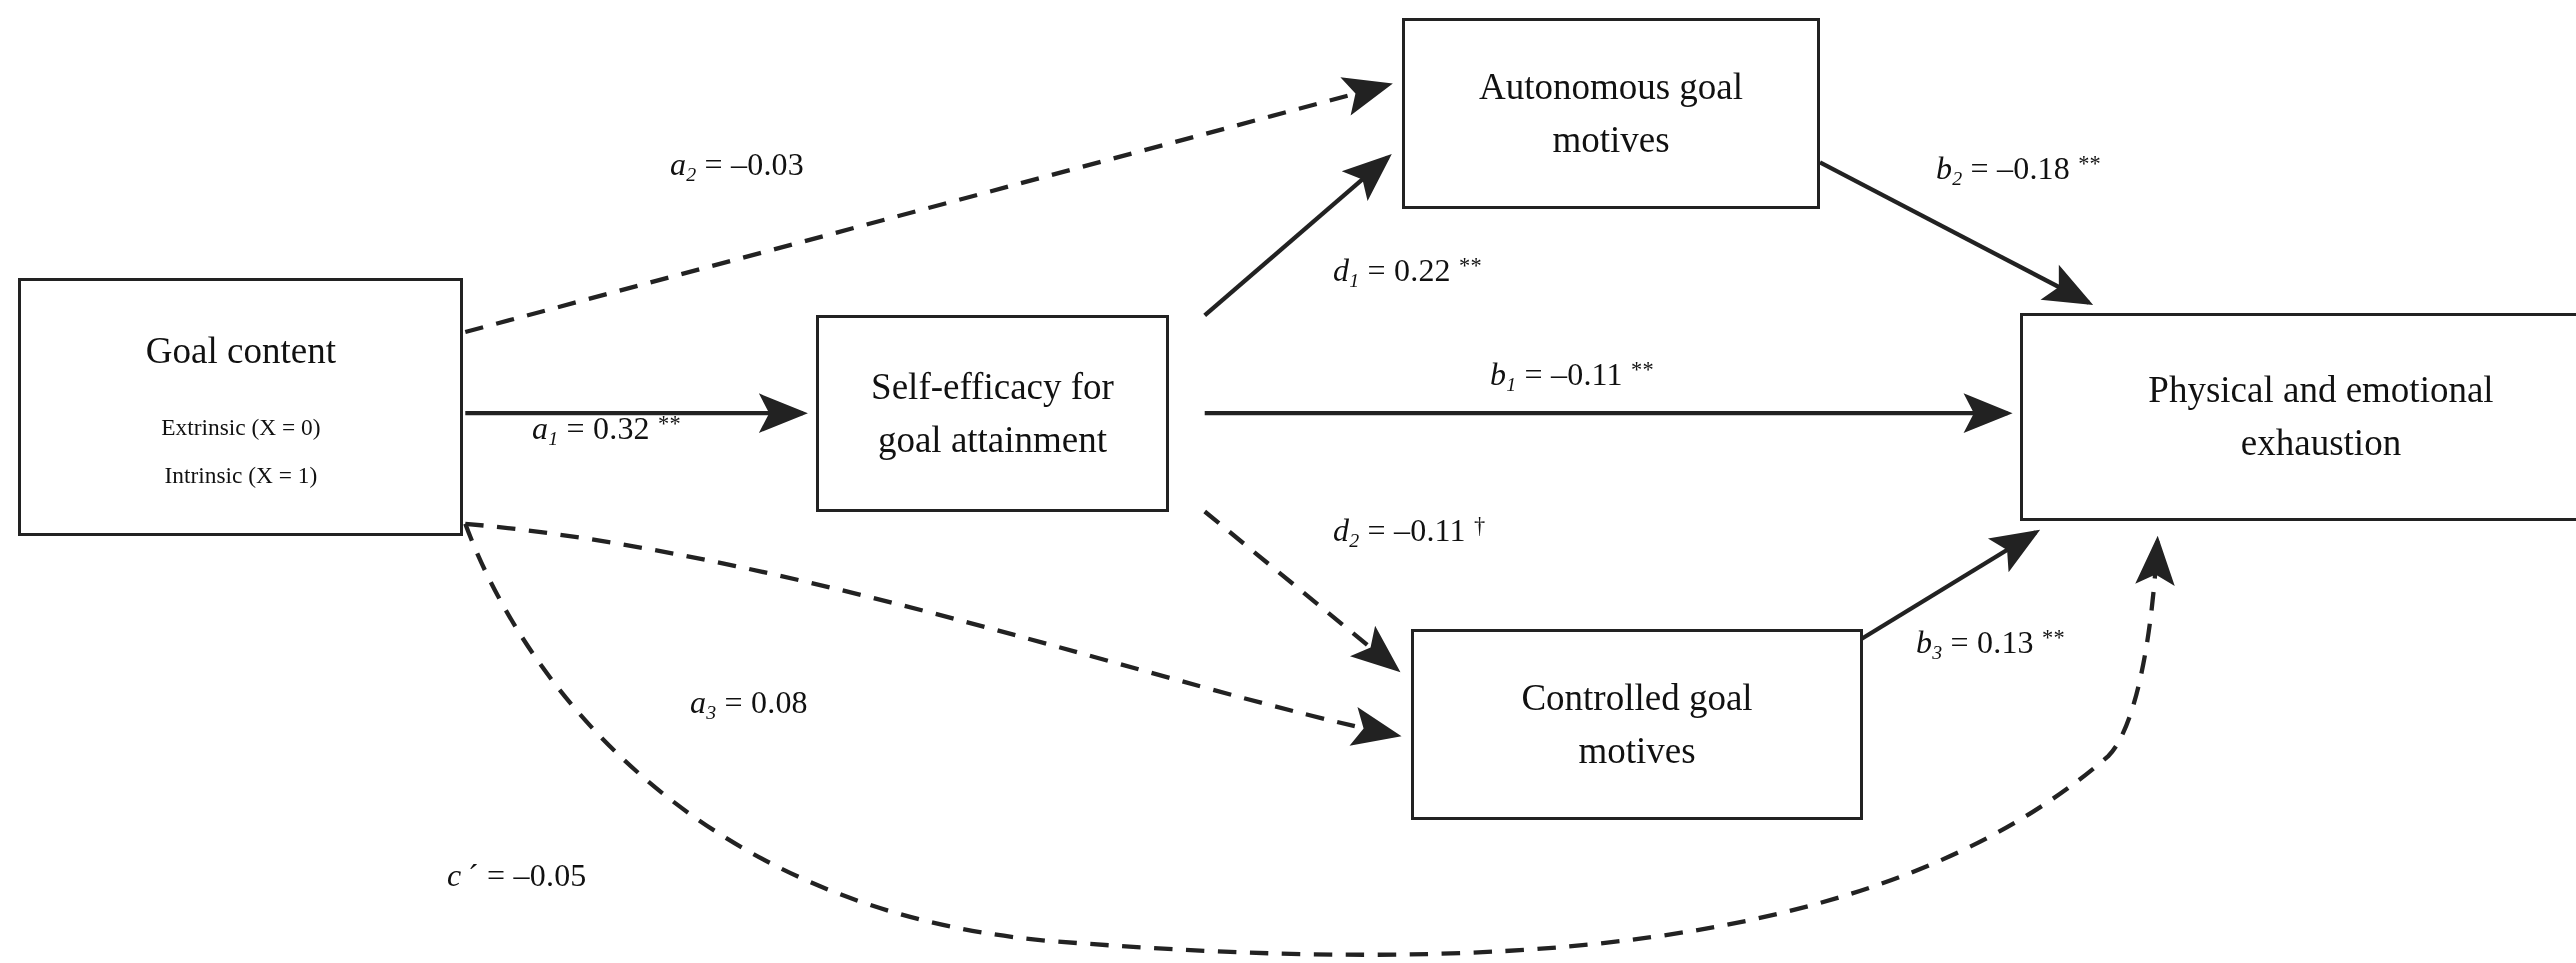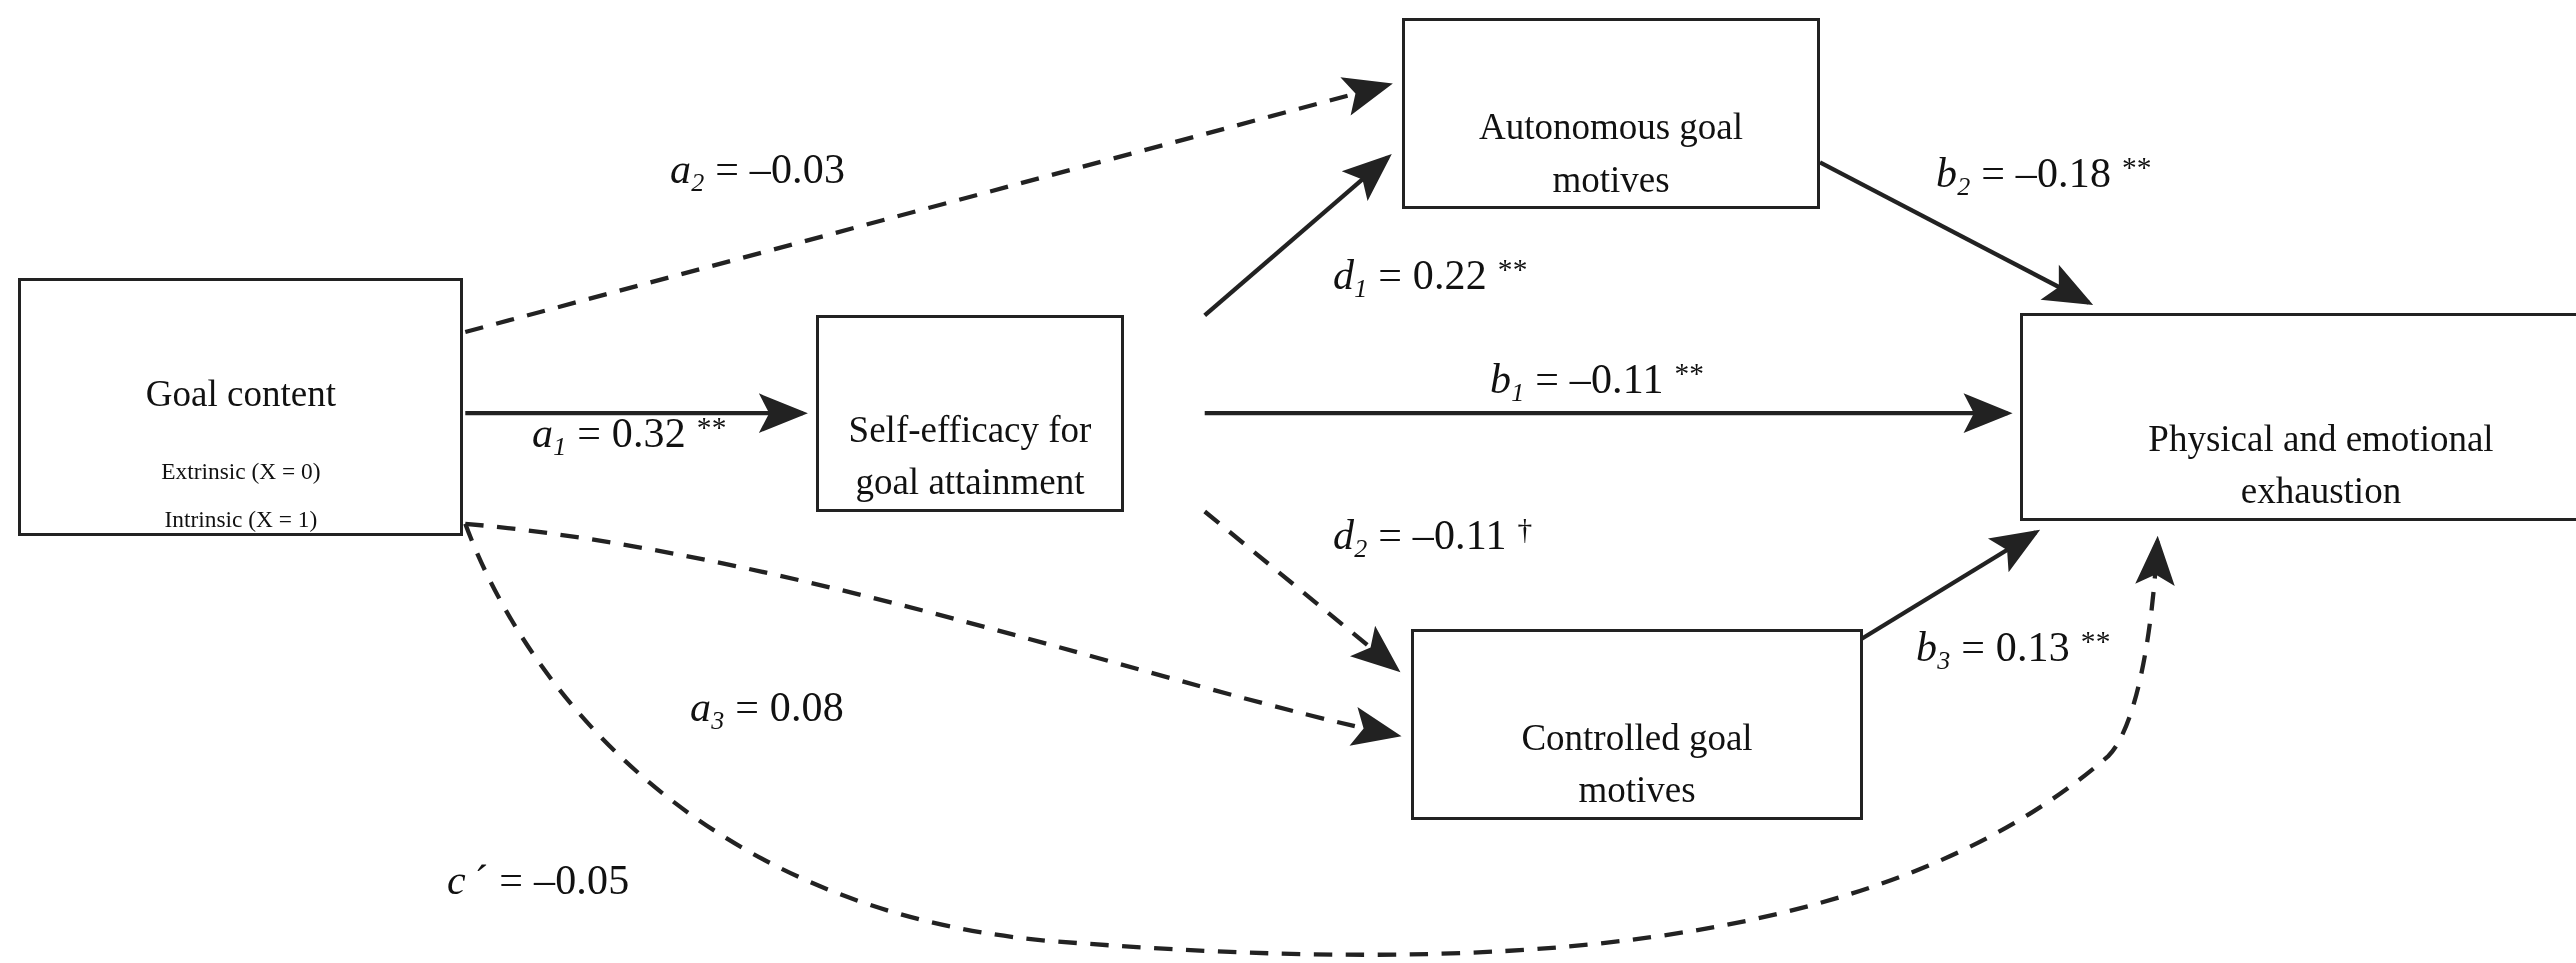--- a/index.html
+++ b/index.html
@@ -2,33 +2,33 @@
 <html style="font-size:9.8px"><head>
 <meta charset="utf-8">
 <title>Mediation Path Diagram</title>
 <style>
   html,body{margin:0;padding:0;background:#ffffff;}
   body{font-family:"Liberation Serif","DejaVu Serif",serif;color:#1a1a1a;}
   #canvas{position:relative;width:2576px;height:964px;background:#ffffff;overflow:hidden;}
   svg.layer{position:absolute;left:0;top:0;width:2576px;height:964px;}
 
   .node{position:absolute;box-sizing:border-box;border:3.1px solid #222222;background:#ffffff;
-        display:flex;flex-direction:column;align-items:center;justify-content:flex-end;text-align:center;}
+        display:flex;flex-direction:column;align-items:center;justify-content:center;text-align:center;}
   .node .line{font-size:37px;line-height:1.42;white-space:nowrap;color:#111111;}
   .node .sub{font-size:23.4px;line-height:1.2;white-space:nowrap;color:#111111;}
 
   #node-goal-content{left:18.4px;top:278px;width:445px;height:258px;}
   #node-goal-content .line{margin-bottom:16px;}
   #node-goal-content .sub{margin-top:20px;}
-  #node-self-efficacy{left:816px;top:315px;width:308px;height:197px;}
+  #node-self-efficacy{left:816px;top:315px;width:353px;height:197px;}
   #node-autonomous{left:1402px;top:18.4px;width:418px;height:191px;}
   #node-controlled{left:1411px;top:629px;width:452px;height:191px;}
   #node-exhaustion{left:2020px;top:313px;width:602px;height:208px;}
 
-  .plabel{position:absolute;font-size:42px;line-height:1;white-space:nowrap;color:#111111;
+  .plabel{position:absolute;font-size:32px;line-height:1;white-space:nowrap;color:#111111;
           letter-spacing:0.2px;}
   .plabel i{font-style:italic;font-family:"Liberation Serif","DejaVu Serif",serif;}
   .plabel sub{font-size:0.62em;vertical-align:baseline;position:relative;top:0.30em;font-style:italic;}
   .plabel sup{font-size:0.70em;vertical-align:baseline;position:relative;top:-0.34em;}
 
   #lbl-a2{left:670px;top:148px;}
   #lbl-a1{left:532px;top:370px;margin-top:42px;}
   #lbl-d1{left:1333px;top:254px;}
   #lbl-b2{left:1920px;top:152px;margin-left:16px;}
   #lbl-b1{left:1490px;top:358px;}

